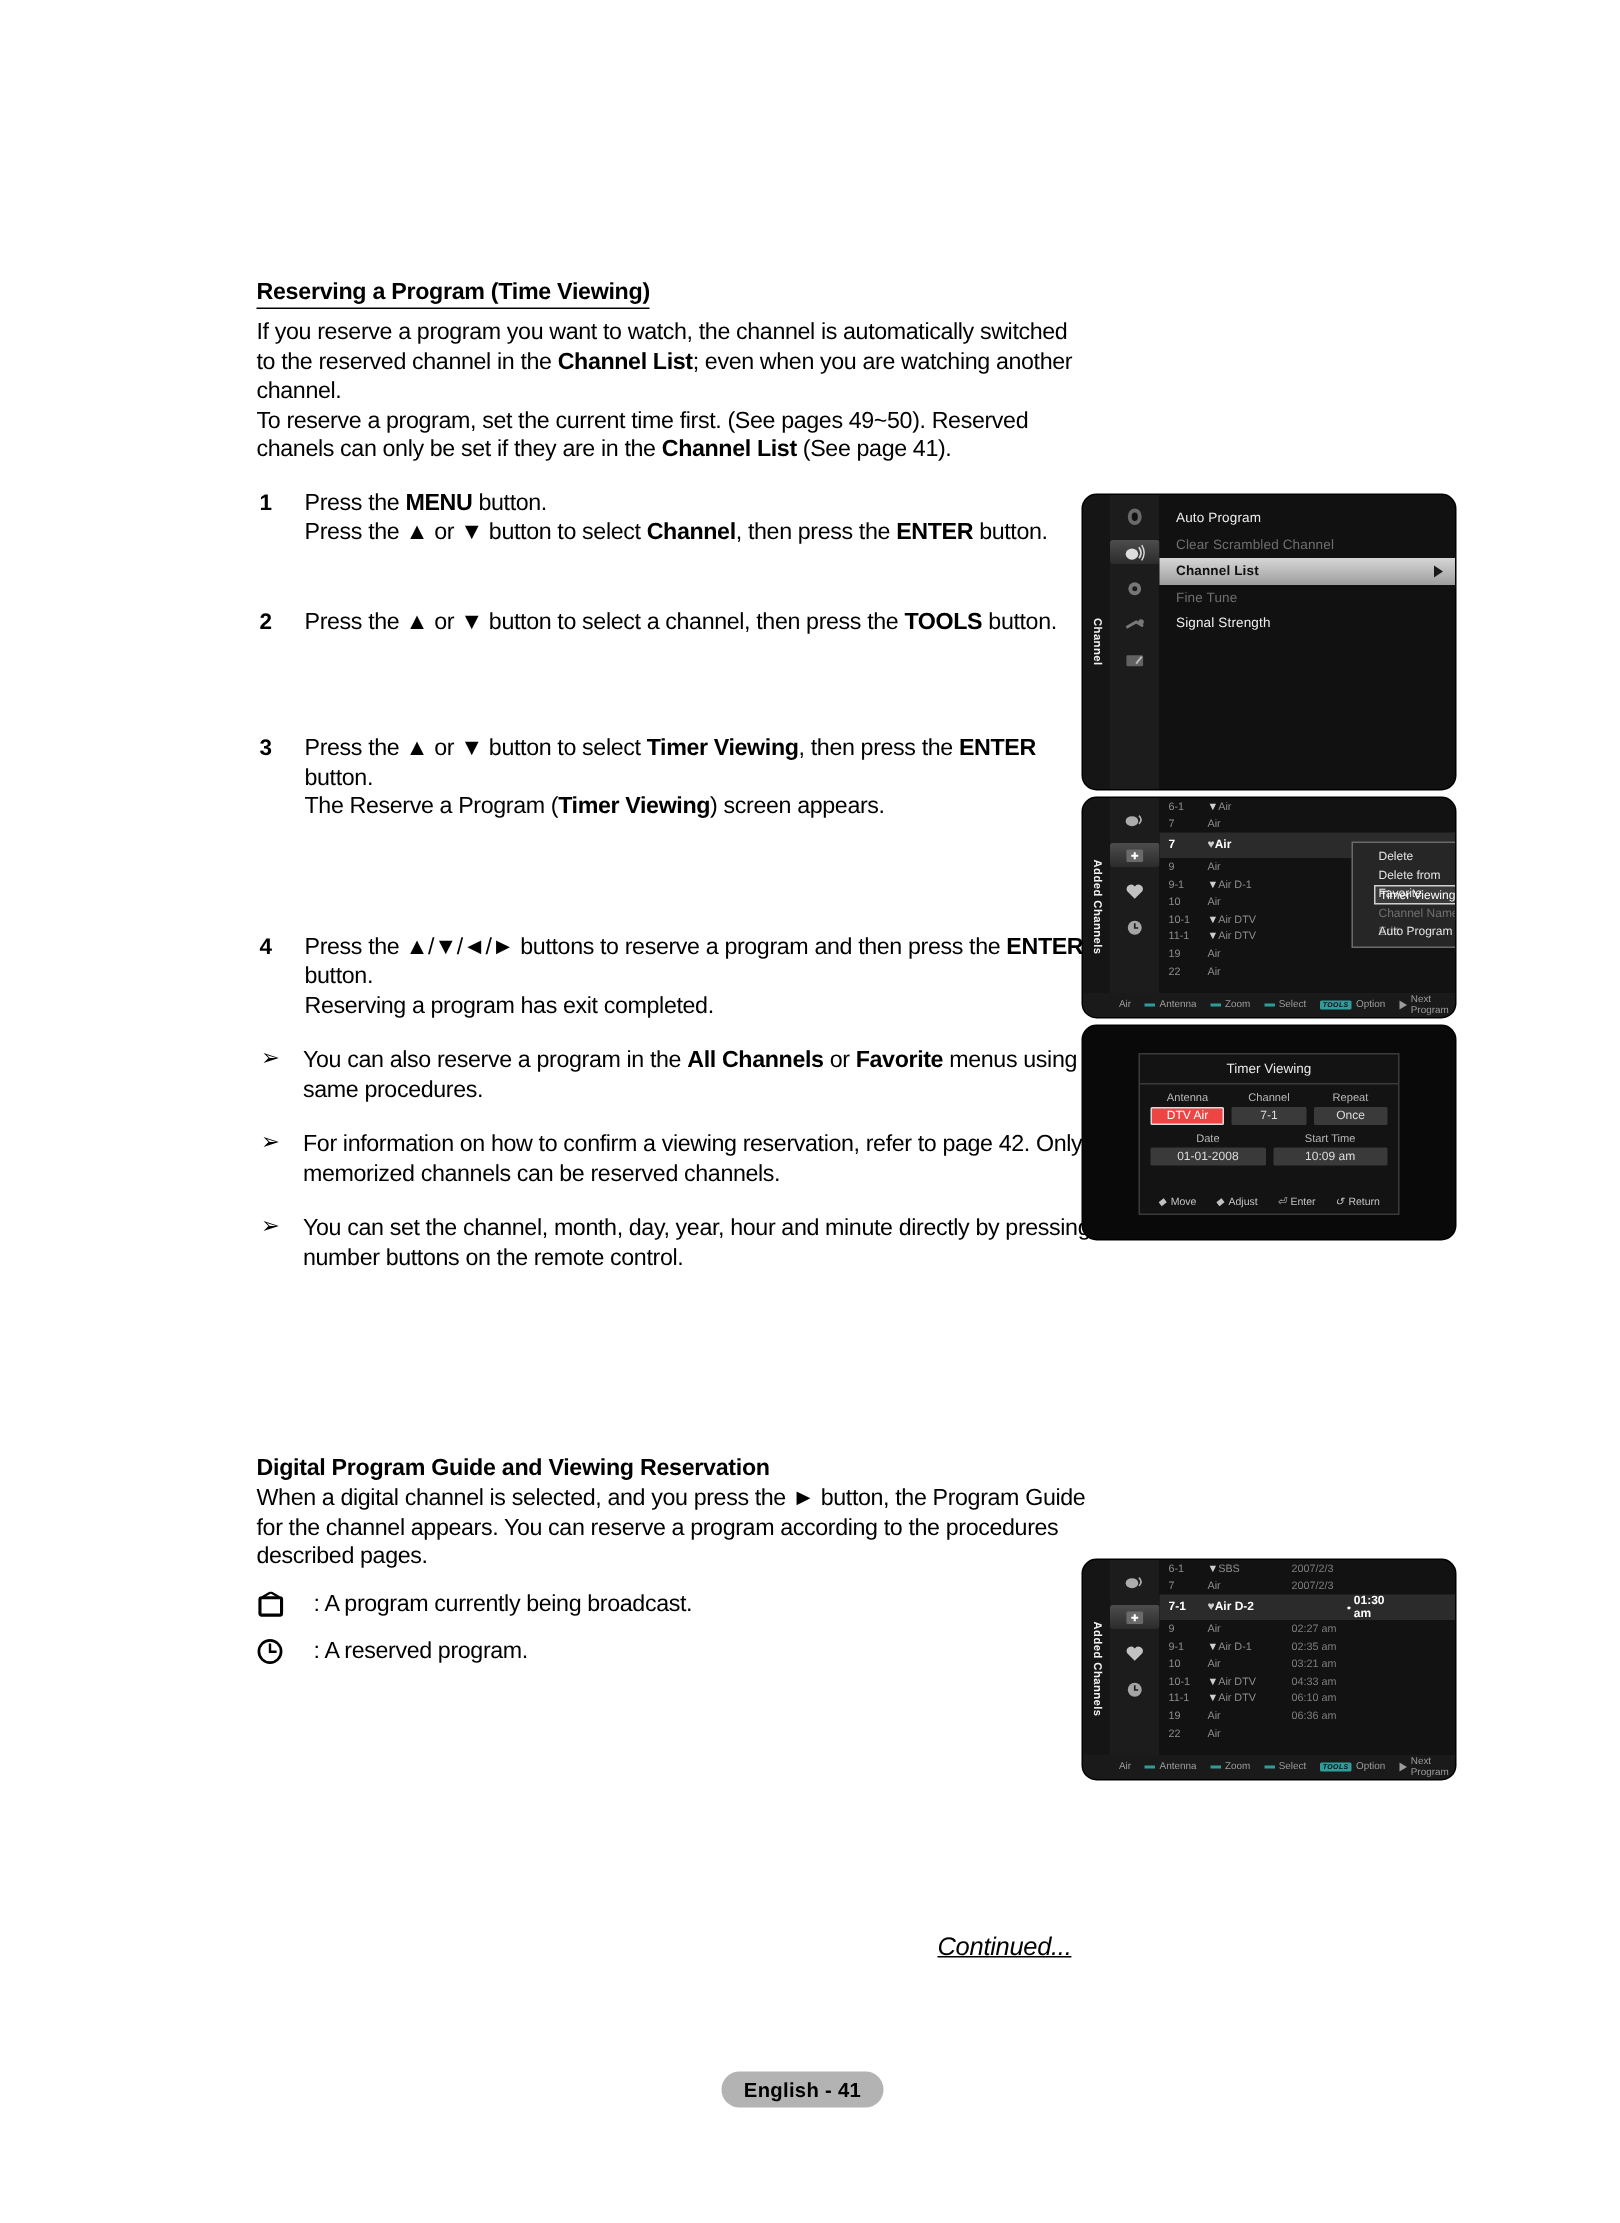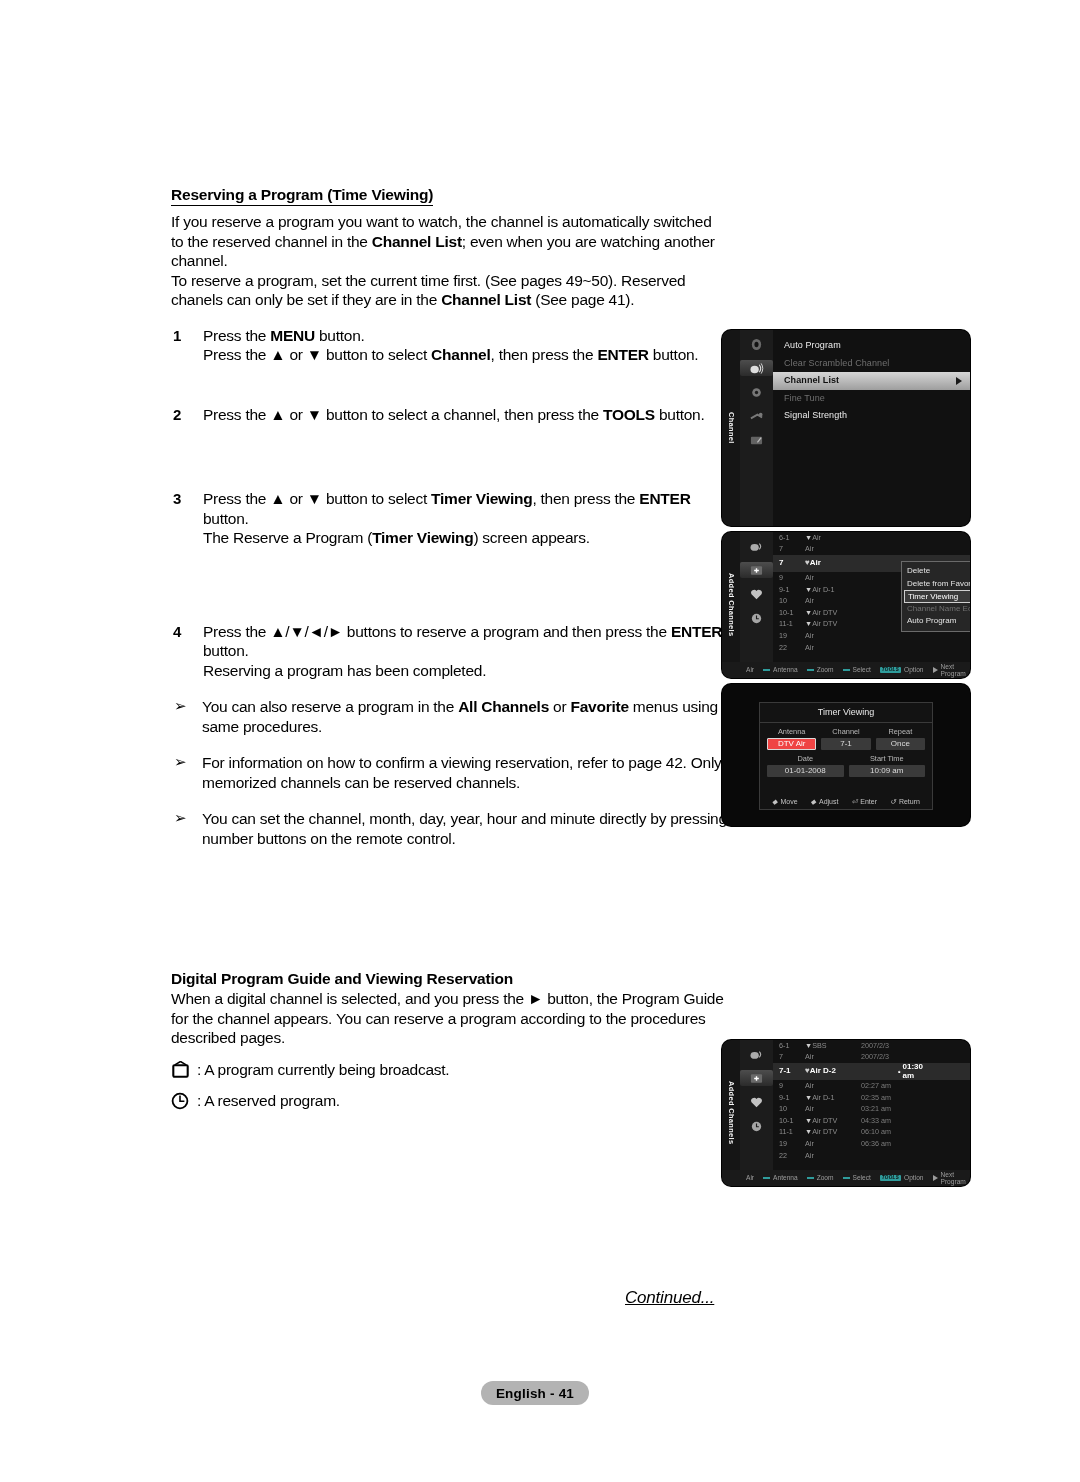--- a/index.html
+++ b/index.html
@@ -33,21 +33,21 @@
   .step { position:relative; padding-left:32px; font-size:15.5px; line-height:19.5px; letter-spacing:-0.25px; }
   .step .num { position:absolute; left:2px; top:0; font-weight:bold; font-size:15px; }
   .step .line { display:block; }
 
   
   .bullet { position:relative; padding-left:31px; font-size:15.5px; line-height:19.5px; letter-spacing:-0.25px; margin-top:17px; }
   .bullet .mark { position:absolute; left:3px; top:-1px; font-size:15px; }
   b { font-weight:bold; }
 
   
-  .legend { display:flex; align-items:center; gap:0px; margin-top:13px; font-size:15.5px; letter-spacing:-0.25px;}
+  .legend { display:flex; align-items:center; gap:12px; margin-top:13px; font-size:15.5px; letter-spacing:-0.25px;}
   .legend .gl { width:26px; display:flex; align-items:center; justify-content:flex-start; }
 
   svg.tvico { width:19px; height:18px; }
   svg.clkico { width:18px; height:18px; }
 
   
   .continued {
     position:absolute; left:625px; top:1288px;
     font-size:17px; font-style:italic;
     text-decoration:underline; letter-spacing:-0.2px;text-align:center;
@@ -142,21 +142,21 @@
   .dash { width:7px; height:2.5px; background:#2f9c9c; display:inline-block; }
   .toolsbox {
     font-size:4.6px; background:#2f9c9c; color:#0b0b0b;
     padding:0 2px; border-radius:1px; letter-spacing:.3px; font-weight:bold;
   }
   .ptri { width:0;height:0;border-left:5px solid #9c9c9c;border-top:3px solid transparent;border-bottom:3px solid transparent; }
 
   
   .popup {
     position:absolute; left:128px; top:29px; width:86px;
-    background:#262626; border:1px solid #6a6a6a; padding:3px 0;
+    background:#262626; border:1px solid #6a6a6a; padding:3px 12px;
   }
   .popup .pitem { font-size:8px; color:#e4e4e4; height:12.6px; line-height:12.6px; padding-left:5px; }
   .popup .pitem.dim { color:#707070; }
   .popup .pitem.sel { border:1px solid #cfcfcf; background:#3a3a3a; color:#fff; margin:0 2px; padding-left:3px; }
 
   
   .tvdlg { position:absolute; left:37px; top:18px; right:37px; bottom:16px; background:#131313; border:1px solid #3a3a3a;}
   .tvtitle { text-align:center; font-size:9px; color:#e8e8e8; padding:5px 0 4px; border-bottom:1px solid #3a3a3a; }
   .tvgrid { padding:5px 7px 0; }
   .tvrow { display:flex; gap:5px; margin-bottom:5px; }
@@ -218,21 +218,21 @@
       <span class="line">The Reserve a Program (<b>Timer Viewing</b>) screen appears.</span>
     </div>
 
     <div style="height:74px"></div>
 
     
     <div class="step">
       <span class="num">4</span>
       <span class="line">Press the ▲/▼/◄/► buttons to reserve a program and then press the <b>ENTER</b></span>
       <span class="line">button.</span>
-      <span class="line">Reserving a program has been completed.</span>
+      <span class="line">Reserving a program has exit completed.</span>
     </div>
 
     
     <div class="bullet">
       <span class="mark">➢</span>
       <span class="line">You can also reserve a program in the <b>All Channels</b> or <b>Favorite</b> menus</span>
       <span class="line">using the same procedures.</span>
     </div>
     <div class="bullet">
       <span class="mark">➢</span>

